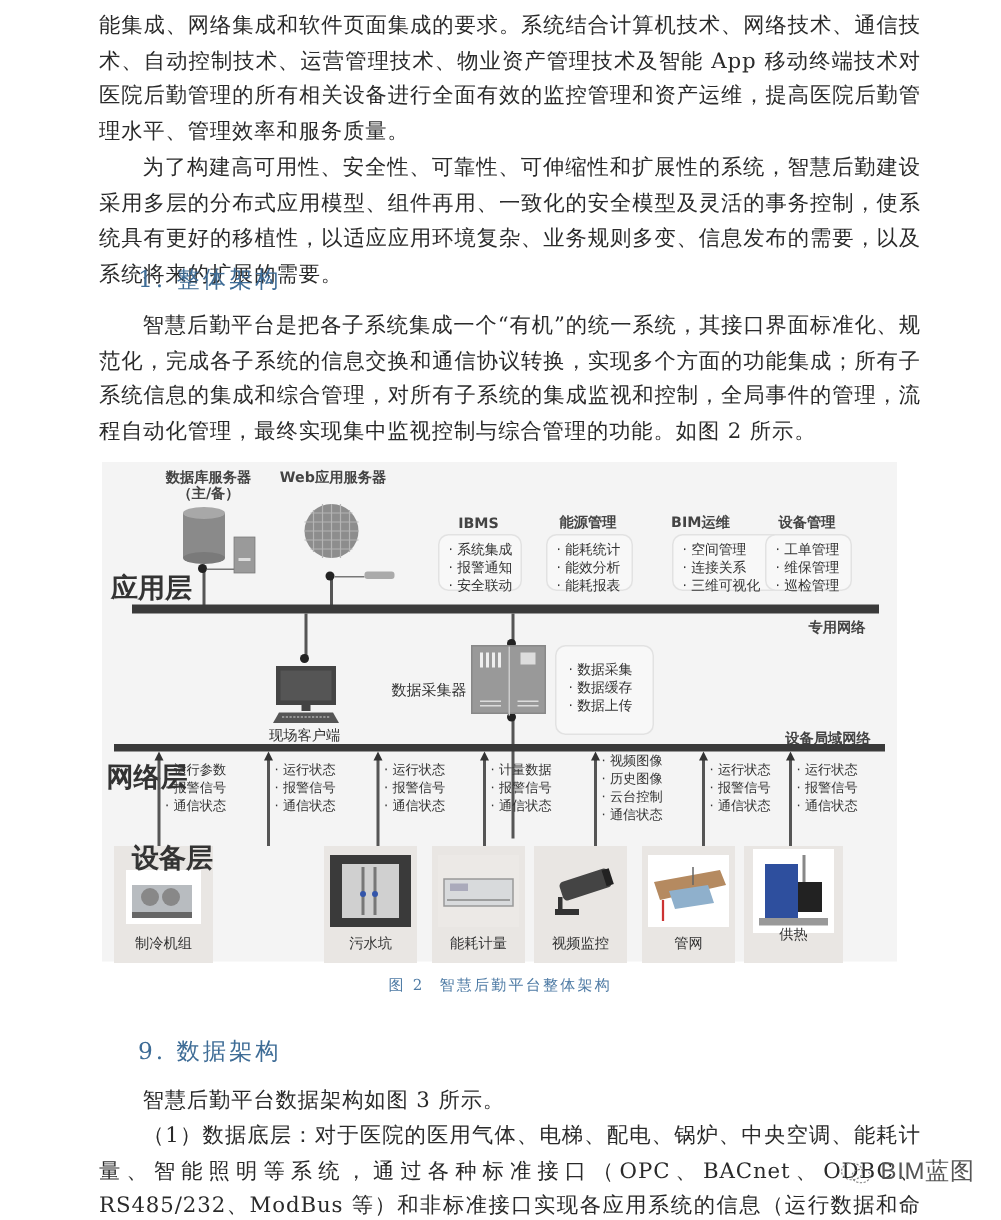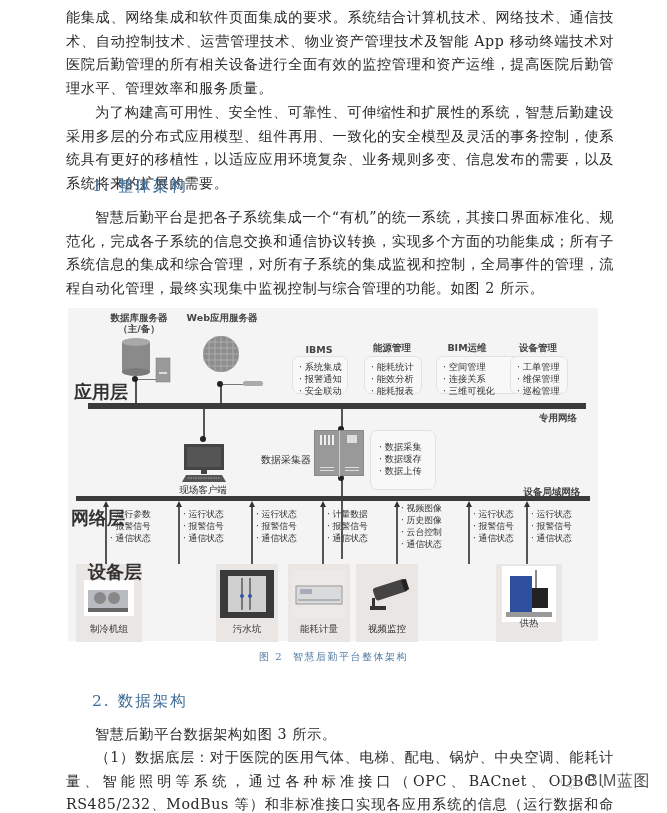--- a/index.html
+++ b/index.html
@@ -115,21 +115,21 @@
   </div>
 
   <div class="d-abs title-s" style="left:296px; top:34px; width:56px;font-family:Liberation Serif, serif;">能源管理</div>
   <div class="card" style="left:296px; top:48px; width:58px; height:38px;">
     <div>· 能耗统计</div>
     <div>· 能效分析</div>
     <div>· 能耗报表</div>
   </div>
 
   <div class="d-abs title-s" style="left:368px; top:34px; width:62px;">BIM运维</div>
-  <div class="card" style="left:368px; top:48px; width:86px; height:38px;">
+  <div class="card" style="left:380px; top:48px; width:86px; height:38px;">
     <div>· 空间管理</div>
     <div>· 连接关系</div>
     <div>· 三维可视化</div>
   </div>
 
   <div class="d-abs title-s" style="left:440px; top:34px; width:60px;">设备管理</div>
   <div class="card" style="left:442px; top:48px; width:58px; height:38px;">
     <div>· 工单管理</div>
     <div>· 维保管理</div>
     <div>· 巡检管理</div>
@@ -264,38 +264,49 @@
           <g transform="rotate(-18 28 22)">
             <rect x="14" y="14" width="34" height="13" rx="3" fill="#444"></rect>
             <rect x="44" y="15" width="5" height="11" fill="#222"></rect>
           </g>
           <rect x="12" y="28" width="3" height="10" fill="#333"></rect>
           <rect x="10" y="36" width="16" height="4" fill="#333"></rect>
         </svg>
     </div>
     <div class="name">视频监控</div>
   </div>
+  <div class="dev" style="left:360px;">
+    <div class="pic">
+      <svg width="54" height="48">
+          <polygon points="4,18 48,10 52,20 8,30" fill="#b58a60"></polygon>
+          <polygon points="14,24 40,20 44,32 18,36" fill="#8fb0cc"></polygon>
+          <line x1="10" y1="30" x2="10" y2="44" stroke="#c33" stroke-width="1.5"></line>
+          <line x1="30" y1="8" x2="30" y2="20" stroke="#666"></line>
+        </svg>
+    </div>
+    <div class="name">管网</div>
+  </div>
   <div class="dev" style="left:428px; width:66px;">
     <div class="pic" style="top:2px; height:56px; left:6px;">
       <svg width="54" height="56">
           <rect x="8" y="10" width="22" height="36" fill="#2e4f9e"></rect>
           <rect x="30" y="22" width="16" height="20" fill="#222"></rect>
           <rect x="4" y="46" width="46" height="5" fill="#999"></rect>
           <line x1="34" y1="4" x2="34" y2="22" stroke="#888" stroke-width="2"></line>
         </svg>
     </div>
     <div class="name" style="bottom:12px;">供热</div>
   </div>
 </div>
 
 <div class="caption">
   <span>图 2</span><span>智慧后勤平台整体架构</span>
 </div>
 
-<div class="heading" style="top:691px;">2. 数据架构</div>
+<div class="heading" style="top:691px;">9. 数据架构</div>
 
 <p class="para" style="top:723px;">
   <span class="indent"></span><span>智慧后勤平台数据架构如图 3 所示。</span>
 </p>
 
 <p class="para" style="top:746px;">
   <span class="indent"></span><span>（1）数据底层：对于医院的医用气体、电梯、配电、锅炉、中央空调、能耗计量、智能照明等系统，通过各种标准接口（OPC、BACnet、ODBC、RS485/232、ModBus 等）和非标准接口实现各应用系统的信息（运行数据和命令）的转换和实时传送。</span>
 </p>
 
 <div class="watermark">

